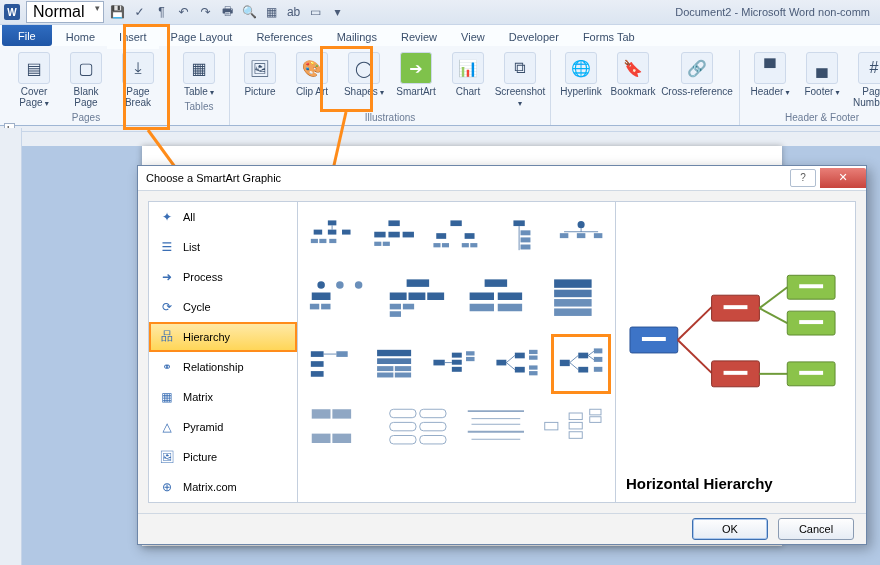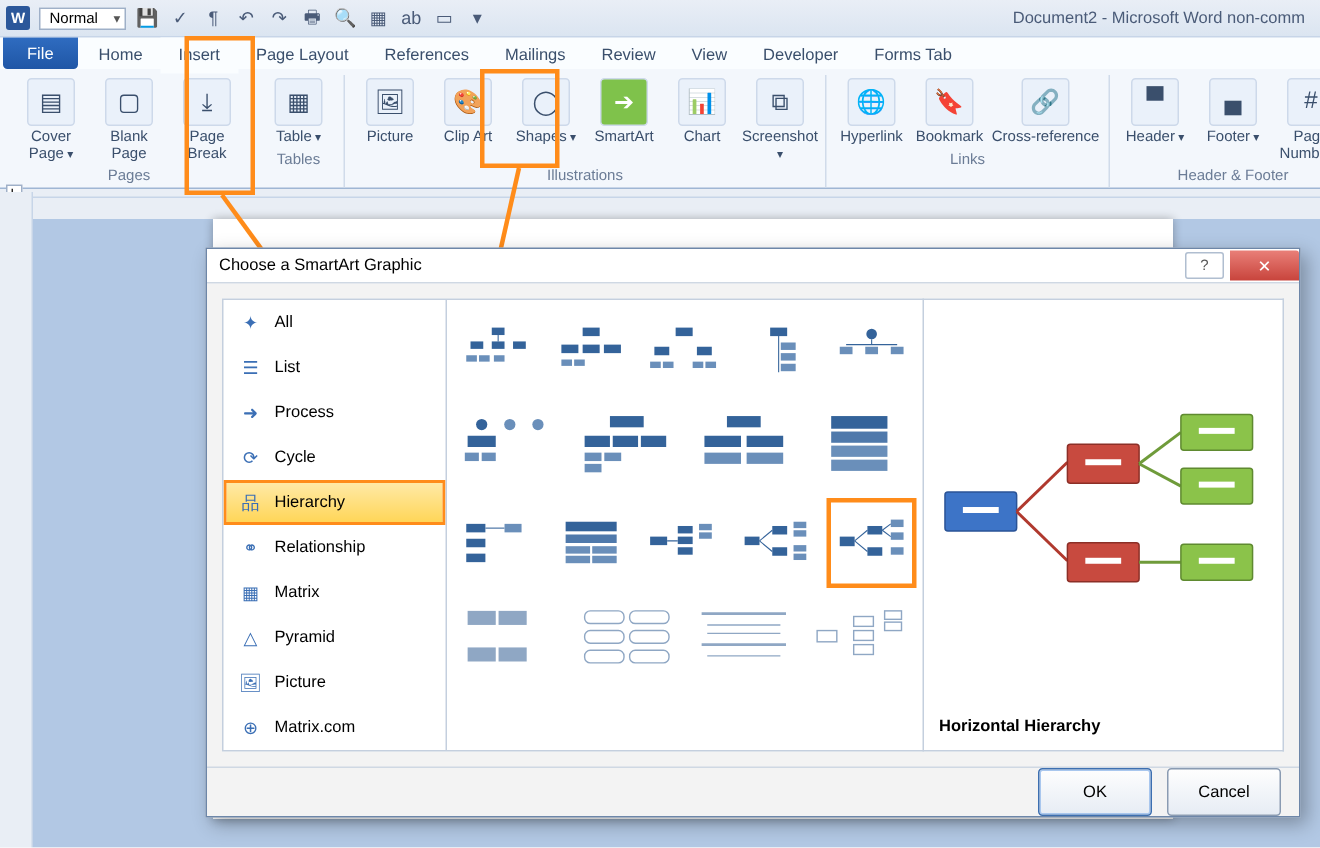--- a/index.html
+++ b/index.html
@@ -1,21 +1,21 @@
 <!DOCTYPE html>
 <html><head>
 <meta charset="utf-8">
 <style>
   * { box-sizing: border-box; margin: 0; padding: 0; font-family: "Segoe UI", Tahoma, sans-serif; }
   body { width: 880px; height: 565px; background: #fff; overflow: hidden; position: relative; }
 
   
   .titlebar { height: 24px; background: linear-gradient(#e9eef6,#dbe5f1); display:flex; align-items:center; padding:0 4px; font-size:11px; }
   .titlebar .word-icon { width:16px; height:16px; background:#2b579a; color:#fff; font-weight:bold; display:flex;align-items:center;justify-content:center;border-radius:2px; font-size:10px; margin-right:6px;}
-  .titlebar .normal-box { background:#fff; border:1px solid #9fb0c8; padding:1px 18px 1px 6px; font-size:10px; position:relative; margin-right:6px;}
+  .titlebar .normal-box { background:#fff; border:1px solid #9fb0c8; padding:1px 18px 1px 6px; font-size:16px; position:relative; margin-right:6px;}
   .titlebar .normal-box::after{content:"▾"; position:absolute; right:3px; font-size:9px; color:#555;}
   .qat { display:flex; gap:6px; align-items:center; }
   .qat .qicon { width:16px; height:16px; display:flex;align-items:center;justify-content:center; font-size:12px; color:#4a5b78;}
   .title-spacer { flex:1; }
   .title-text { color:#4a5b78; font-size:11px; padding-right:6px;}
 
   
   .ribbon-tabs { height:22px; background:#fafdff; border-top:1px solid #c7d5e8; display:flex; font-size:11px; }
   .file-tab { background:linear-gradient(#2f6cc0,#1f56a6); color:#fff; padding:0 16px; display:flex;align-items:center; border-radius:0 0 3px 3px; margin:0 2px;}
   .tab { padding:12px 12px; display:flex; align-items:center; color:#3a4f6c; position:relative; cursor:default;}
@@ -54,25 +54,25 @@
   .cat-item.selected { background:linear-gradient(#ffe9a6,#ffd658); border:2px solid #ff8c1a;}
 
   .gallery-pane { flex:1; border:1px solid #c4cfde; border-left:none; background:#fff; padding:10px; overflow:auto;}
   .gal-row { display:flex; gap:14px; margin-bottom:16px;}
   .thumb { width:68px; height:48px; display:flex;align-items:center;justify-content:center; position:relative;}
   .thumb svg {width:100%;height:100%;}
   .thumb.sel { outline:3px solid #ff8c1a; outline-offset:3px;}
 
   .preview-pane { width:240px; border:1px solid #c4cfde; border-left:none; background:#fff; padding:10px; display:flex;flex-direction:column;}
   .preview-img { flex:1; display:flex; align-items:center; justify-content:center;}
-  .pv-title { font-weight:bold; font-size:11px; margin-top:6px; }
+  .pv-title { font-weight:bold; font-size:15px; margin-top:6px; }
   .pv-desc-box { border:1px solid #c4cfde; padding:6px; font-size:10px; color:#333; margin-top:4px; height:70px;}
 
   .dlg-footer { height:36px; border-top:1px solid #cfd8e3; display:flex; justify-content:flex-end; align-items:center; gap:10px; padding:0 12px; background:#f3f3f3;}
-  .btn { width:76px; height:32px; font-size:11px; border:1px solid #8a9bb2; background:linear-gradient(#fefefe,#e6ecf4); border-radius:3px; display:flex;align-items:center;justify-content:center;}
+  .btn { width:76px; height:22px; font-size:11px; border:1px solid #8a9bb2; background:linear-gradient(#fefefe,#e6ecf4); border-radius:3px; display:flex;align-items:center;justify-content:center;}
   .btn.primary { border:1px solid #3d6fb0; box-shadow:0 0 0 1px #a9c7ee inset;}
 
   
   .connector { position:absolute; pointer-events:none; }
   .connector line { stroke:#ff8c1a; stroke-width:3;}
 </style>
 </head>
 <body>
 
 <div class="titlebar">
@@ -176,21 +176,20 @@
         </div>
       <div class="rbtn">
           <div class="ricon">🔖</div>
           <span>Bookmark</span>
         </div>
       <div class="rbtn" style="width:72px;">
           <div class="ricon">🔗</div>
           <span>Cross-reference</span>
         </div>
     </div>
-    <div class="group-label">Links</div>
   </div>
   <div class="group">
     <div class="group-row">
       <div class="rbtn">
           <div class="ricon">▀</div>
           <span class="dd">Header</span>
         </div>
       <div class="rbtn">
           <div class="ricon">▄</div>
           <span class="dd">Footer</span>

